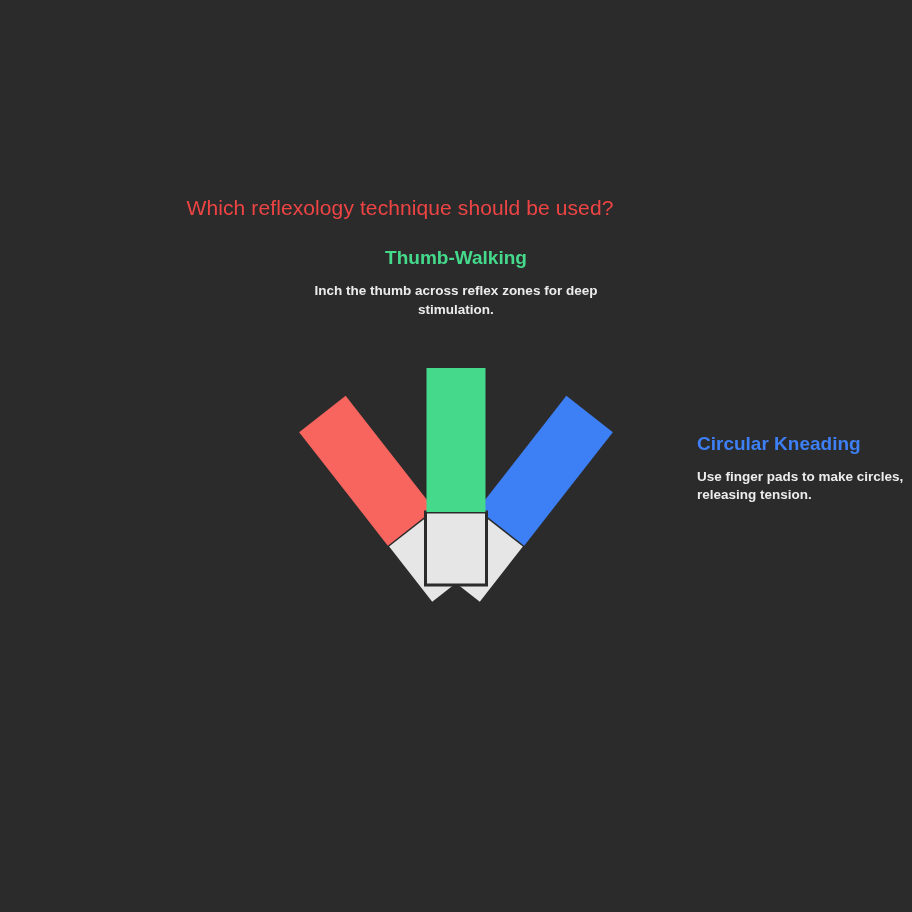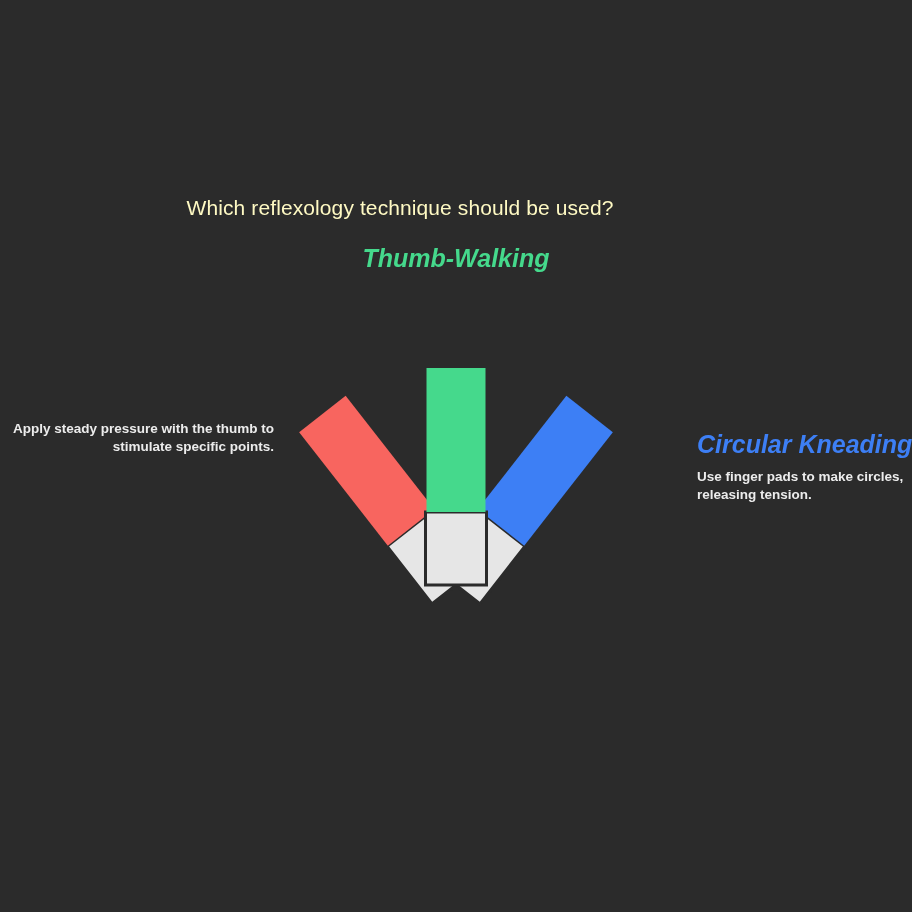--- a/index.html
+++ b/index.html
@@ -23,36 +23,35 @@
     height: 912px;
   }
 
   
   .question {
     position: absolute;
     left: 0;
     top: 196px;
     width: 800px;
     text-align: center;
-    color: #fef9c3;
+    color: #ef4444;
     font-size: 21px;
     font-weight: 400;
     letter-spacing: .1px;
   }
 
   
   .label-block {
     position: absolute;
   }
   .label-title {
-    font-size: 25px;
+    font-size: 19px;
     font-weight: bold;
     line-height: 24px;
     margin: 0 0 12px 0;
-    font-style: italic;
   }
   .label-desc {
     font-size: 13.5px;
     font-weight: bold;
     line-height: 18px;
     color: #ececec;
     margin: 0;
   }
 
   #label-top {
@@ -97,24 +96,24 @@
 </style>
 </head>
 <body>
 
 <div id="stage">
 
   <div class="question">Which reflexology technique should be used?</div>
 
   <div class="label-block" id="label-top">
     <div class="label-title">Thumb-Walking</div>
+    <div class="label-desc">Inch the thumb across reflex zones for deep stimulation.</div>
   </div>
 
   <div class="label-block" id="label-left">
-    <div class="label-desc">Apply steady pressure with the thumb to stimulate specific points.</div>
   </div>
 
   <div class="label-block" id="label-right">
     <div class="label-title">Circular Kneading</div>
     <div class="label-desc">Use finger pads to make circles, releasing tension.</div>
   </div>
 
   <svg id="diagram" viewBox="0 0 912 912" width="912" height="912">
     <g id="arms-layer">
         <g class="arm-group" transform="rotate(-38 456 585)">

